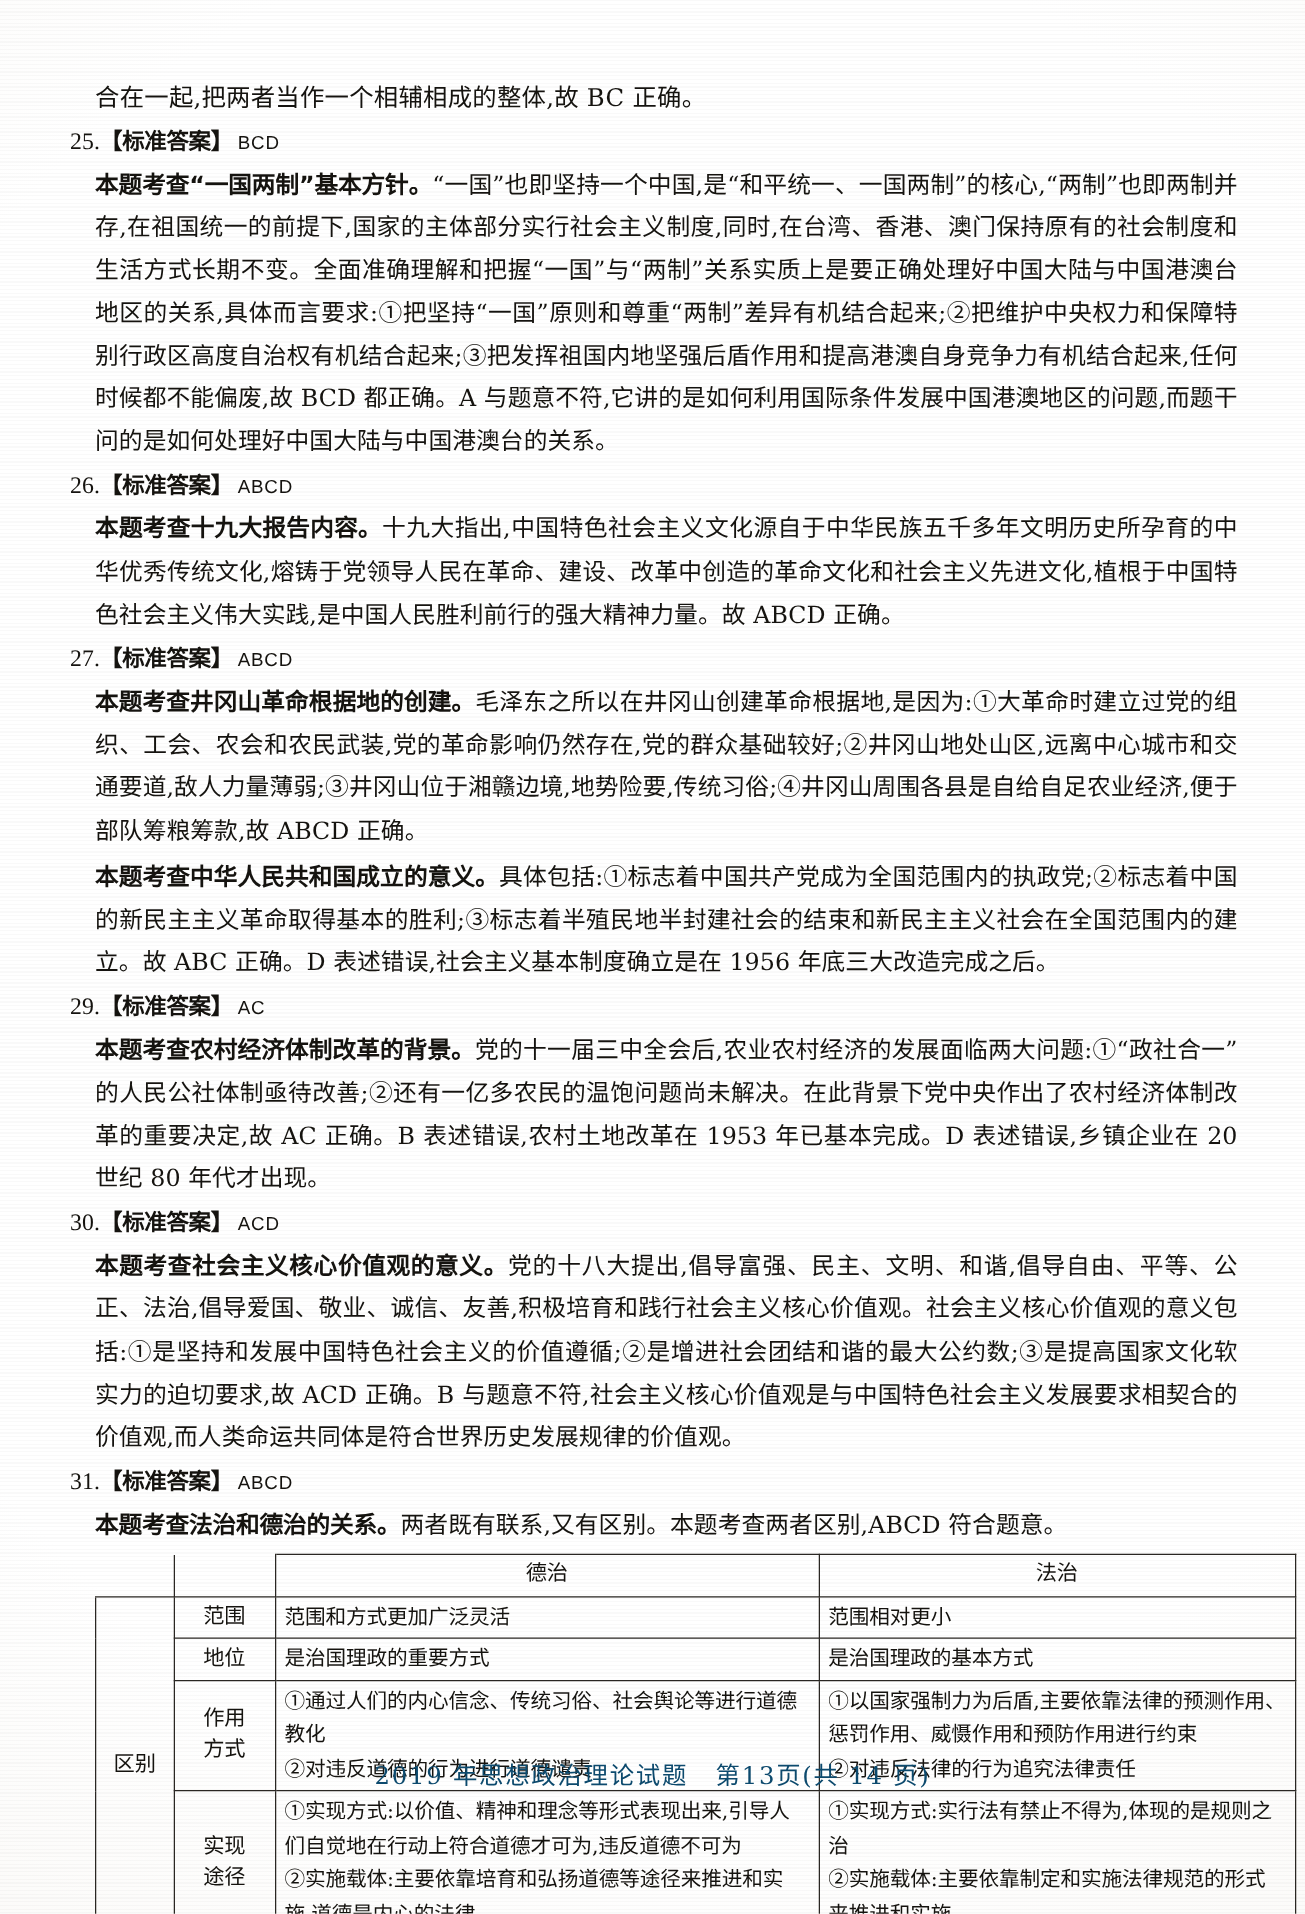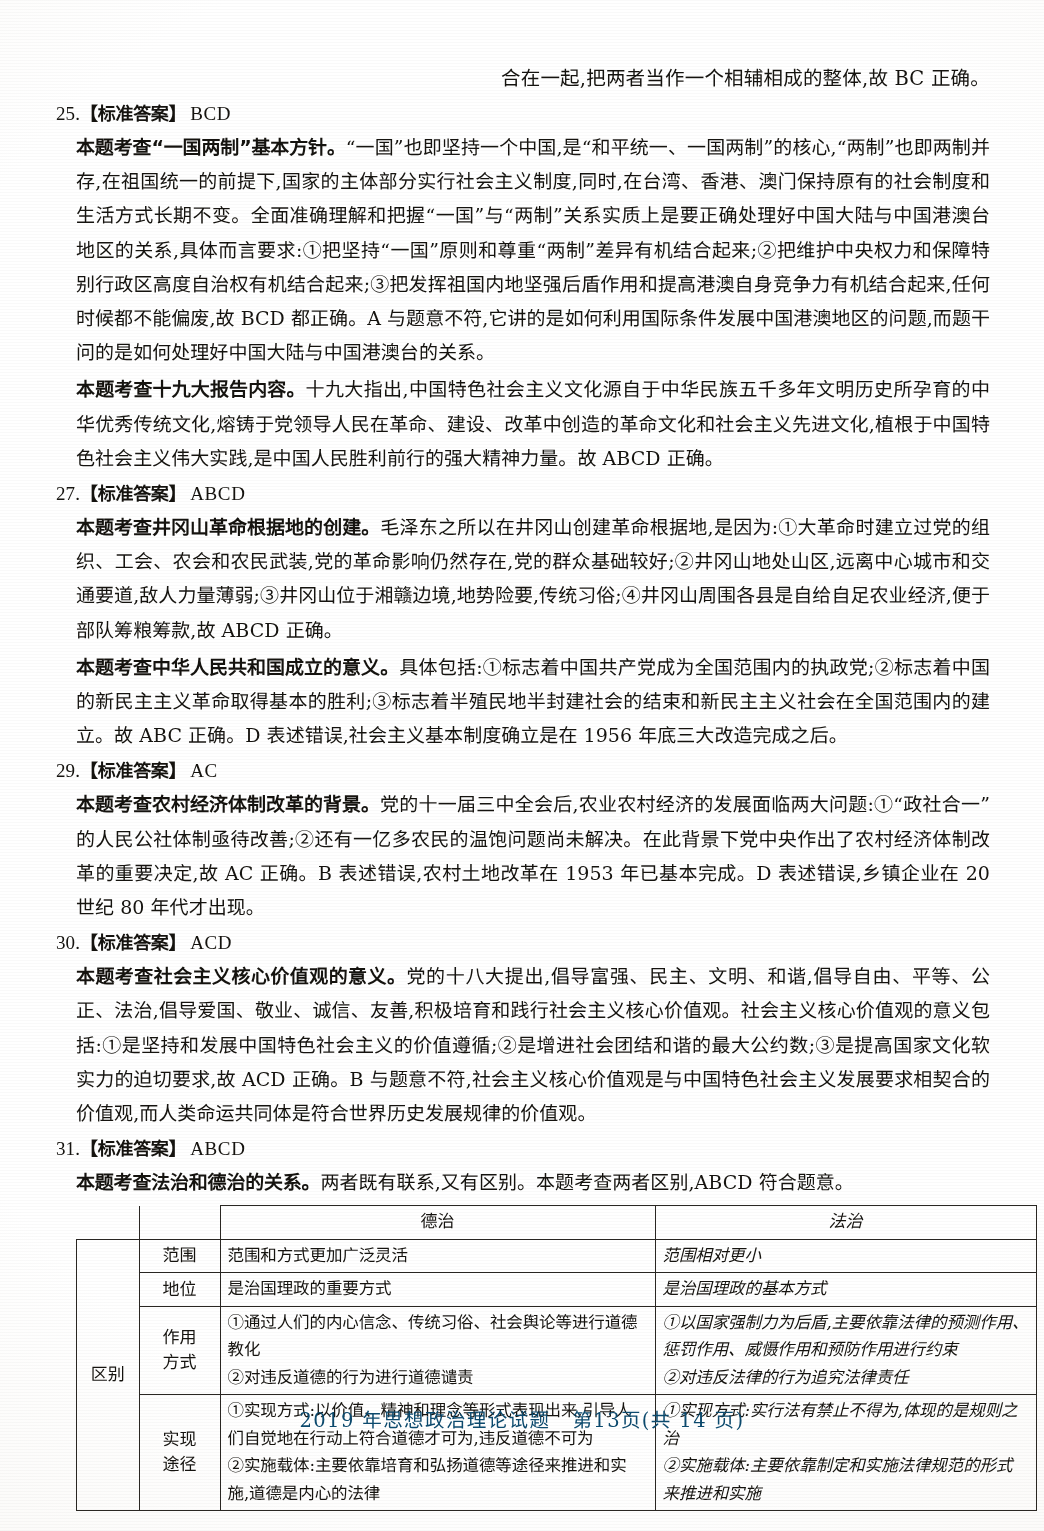--- a/index.html
+++ b/index.html
@@ -40,42 +40,41 @@
     width: 934px;
   }
 
   
   .line-cont {
     font-size: 19.5px;
     line-height: 34px;
     letter-spacing: .2px;
     margin: 0 0 2px 20px;
     white-space: nowrap;
-    text-align: right;
   }
 
   .qhead {
     font-size: 19px;
     line-height: 31px;
     margin: 0;
     white-space: nowrap;
     letter-spacing: .1px;
   }
   .qnum {
     font-family: Liberation Serif, serif;
   }
   .label-bold {
     font-family: "DejaVu Sans", "Liberation Sans", sans-serif;
     font-weight: 700;
     font-size: 18px;
     letter-spacing: -.3px;
   }
   .ans-letters {
-    font-family: Liberation Serif, serif;
-    font-size: 19px;
+    font-family: Liberation Sans, sans-serif;
+    font-size: 15px;
     letter-spacing: .6px;
     padding-left: 4px;
   }
 
   .qbody {
     margin: 1px 0 3px 20px;
     font-size: 19px;
     line-height: 34.2px;
     text-align: justify;
     text-align-last: left;
@@ -103,21 +102,21 @@
   table.cmp td {
     border: 1.3px solid #2a2723;
     padding: 2px 7px 3px 7px;
     vertical-align: middle;
     letter-spacing: -.1px;
     word-break: break-all;
   }
   table.cmp td.col-a { width: 48px; }
   table.cmp td.col-b { width: 66px; }
   table.cmp td.col-c { width: 420px; }
-  table.cmp td.col-d { width: 366px; font-style: italic; }
+  table.cmp td.col-d { width: 366px; }
   .th-center {
     text-align: center;
     font-size: 17px;
   }
   .rowlabel {
     text-align: center;
     font-size: 17px;
     line-height: 25px;
   }
   .cellrow { display: block; }
@@ -147,20 +146,23 @@
   <p class="line-cont">合在一起,把两者当作一个相辅相成的整体,故 BC 正确。</p>
 
   <div>
     <p class="qhead">
       <span class="qnum">25.</span><span class="label-bold">【标准答案】</span><span class="ans-letters">BCD</span>
     </p>
     <p class="qbody"><span class="topic">本题考查“一国两制”基本方针。</span><span>“一国”也即坚持一个中国,是“和平统一、一国两制”的核心,“两制”也即两制并存,在祖国统一的前提下,国家的主体部分实行社会主义制度,同时,在台湾、香港、澳门保持原有的社会制度和生活方式长期不变。全面准确理解和把握“一国”与“两制”关系实质上是要正确处理好中国大陆与中国港澳台地区的关系,具体而言要求:①把坚持“一国”原则和尊重“两制”差异有机结合起来;②把维护中央权力和保障特别行政区高度自治权有机结合起来;③把发挥祖国内地坚强后盾作用和提高港澳自身竞争力有机结合起来,任何时候都不能偏废,故 BCD 都正确。A 与题意不符,它讲的是如何利用国际条件发展中国港澳地区的问题,而题干问的是如何处理好中国大陆与中国港澳台的关系。</span></p>
   </div>
 
   <div>
+    <p class="qhead">
+      <span class="qnum">26.</span><span class="label-bold">【标准答案】</span><span class="ans-letters">ABCD</span>
+    </p>
     <p class="qbody"><span class="topic">本题考查十九大报告内容。</span><span>十九大指出,中国特色社会主义文化源自于中华民族五千多年文明历史所孕育的中华优秀传统文化,熔铸于党领导人民在革命、建设、改革中创造的革命文化和社会主义先进文化,植根于中国特色社会主义伟大实践,是中国人民胜利前行的强大精神力量。故 ABCD 正确。</span></p>
   </div>
 
   <div>
     <p class="qhead">
       <span class="qnum">27.</span><span class="label-bold">【标准答案】</span><span class="ans-letters">ABCD</span>
     </p>
     <p class="qbody"><span class="topic">本题考查井冈山革命根据地的创建。</span><span>毛泽东之所以在井冈山创建革命根据地,是因为:①大革命时建立过党的组织、工会、农会和农民武装,党的革命影响仍然存在,党的群众基础较好;②井冈山地处山区,远离中心城市和交通要道,敌人力量薄弱;③井冈山位于湘赣边境,地势险要,传统习俗;④井冈山周围各县是自给自足农业经济,便于部队筹粮筹款,故 ABCD 正确。</span></p>
   </div>
 

